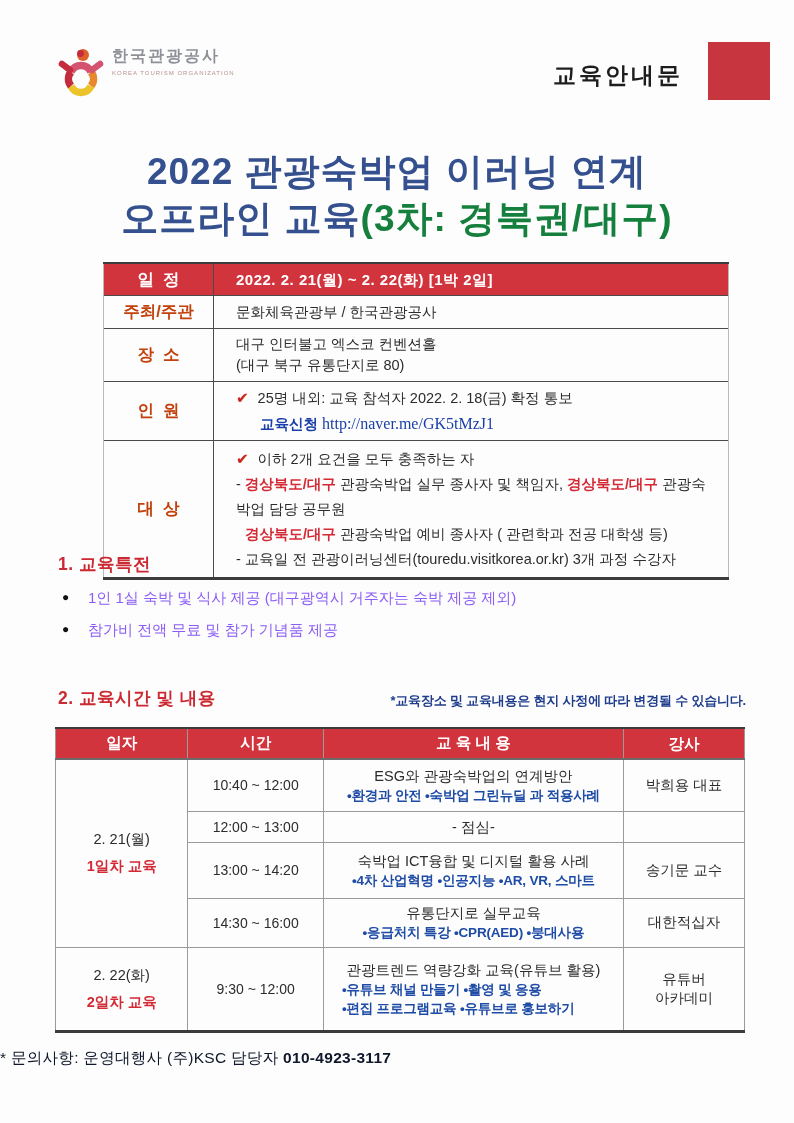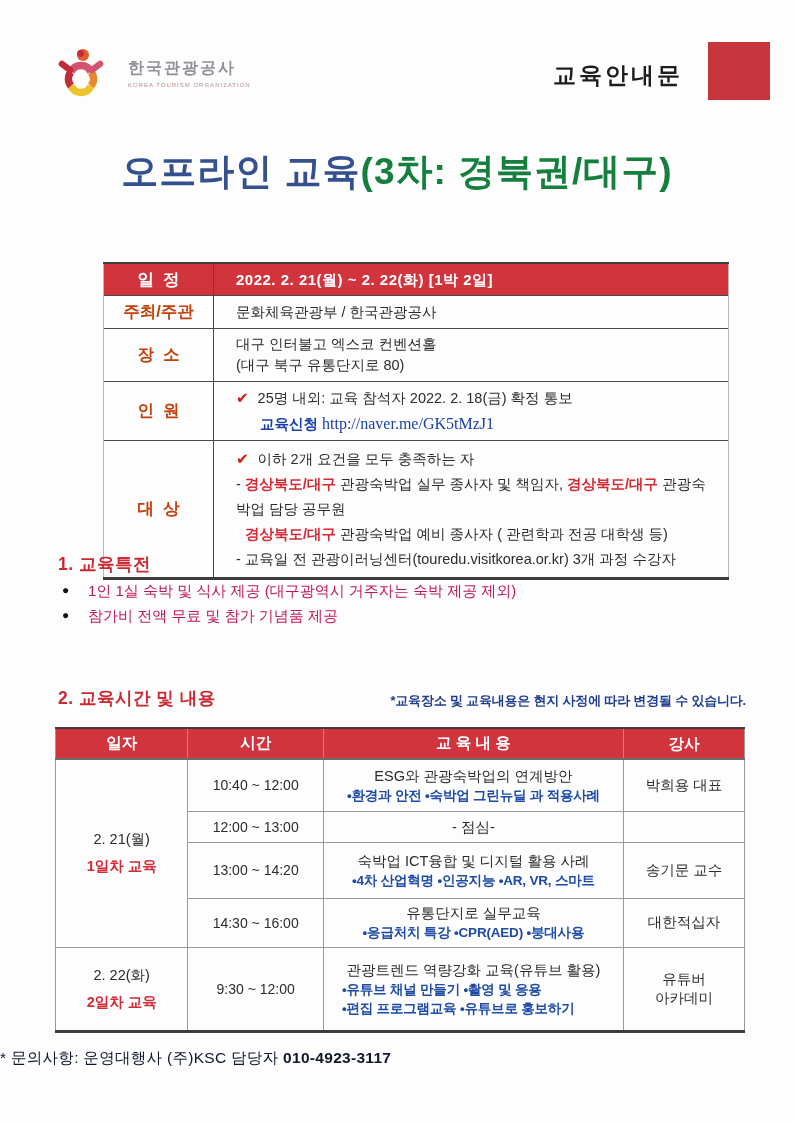--- a/index.html
+++ b/index.html
@@ -4,21 +4,21 @@
 <style>
   * { margin:0; padding:0; box-sizing:border-box; }
   html,body { background:#e8e8e8; }
   .page {
     position:relative; width:794px; height:1123px; margin:0 auto;
     background:#fdfdfd; overflow:hidden;
     font-family:"Liberation Sans","DejaVu Sans",sans-serif; color:#2c2c2c;
   }
 
   
-  .logo-wrap { position:absolute; left:58px; top:46px; display:flex; align-items:center; gap:24px; }
+  .logo-wrap { position:absolute; left:58px; top:46px; display:flex; align-items:flex-start; gap:8px; }
   .logo-text .ko { font-size:16px; font-weight:600; color:#8e9298; letter-spacing:2px; }
   .logo-text .en { font-size:6px; color:#b78f8f; letter-spacing:1px; margin-top:3px; }
   .doc-label { position:absolute; left:553px; top:60px; font-size:23px; font-weight:800; color:#1d1d1d; letter-spacing:3px; }
   .red-box { position:absolute; left:708px; top:42px; width:62px; height:58px; background:#c7353f; }
 
   
   .title-block { position:absolute; top:148px; left:0; width:794px; text-align:center;
     font-weight:800; font-size:37px; letter-spacing:1px; line-height:47px; color:#35508e; }
   .title-accent { color:#15803d; }
 
@@ -39,21 +39,21 @@
   .apply-line { margin-top:4px; padding-left:24px; }
   .apply-ko { color:#1a3fa8; font-weight:700; font-size:14.5px; }
   .apply-url { color:#1a3fa8; font-family:"Liberation Serif","DejaVu Serif",serif; font-size:16px; }
   .red-strong { color:#d42a35; font-weight:800; }
   .target-line { line-height:25px; }
   .indent-1 { padding-left:9px; }
 
   
   .sec1 { position:absolute; left:58px; top:552px; width:690px; }
   .sec-head { font-size:17.5px; font-weight:800; color:#cc2a33; letter-spacing:0.5px; }
-  .benefit-item { margin-top:6px; padding-left:30px; position:relative; font-size:15px; color:#be185d; }
+  .benefit-item { margin-top:13px; padding-left:30px; position:relative; font-size:15px; color:#8b5cf6; }
   .benefit-item::before { content:"●"; position:absolute; left:4px; top:1px; font-size:12px; color:#111; }
   .sec2 { position:absolute; left:58px; top:686px; width:688px; display:flex; justify-content:space-between; align-items:flex-end; }
   .sec2-note { font-size:13px; font-weight:700; color:#1e3c8c; letter-spacing:-0.2px; }
 
   
   .sched-table { position:absolute; left:55px; top:727px; width:690px; border-collapse:collapse;
     border-top:2px solid #3c3c3c; border-bottom:3px solid #3c3c3c; }
   .sched-table td, .sched-table th { border:1px solid #9a9a9a; text-align:center; vertical-align:middle; }
   .sched-table tr.band th { background:#d2343e; color:#fff; font-size:15.5px; font-weight:700; height:31px; border-bottom:2px solid #6b6b6b;margin-top:12px; }
   .sched-table .c-date { width:128px; }
@@ -88,20 +88,21 @@
     </svg>
     <div class="logo-text">
       <div class="ko">한국관광공사</div>
       <div class="en">KOREA TOURISM ORGANIZATION</div>
     </div>
   </div>
   <div class="doc-label">교육안내문</div>
   <div class="red-box"></div>
 
   <div class="title-block">
+    <div>2022 관광숙박업 이러닝 연계</div>
     <div><span>오프라인 교육</span><span class="title-accent">(3차: 경북권/대구)</span></div>
   </div>
 
   <table class="info-table">
     <tbody>
         <tr class="band">
       <td class="lbl" style="height:31px">일  정</td>
       <td class="val">2022. 2. 21(월) ~ 2. 22(화) [1박 2일]</td>
     </tr>
     <tr>

